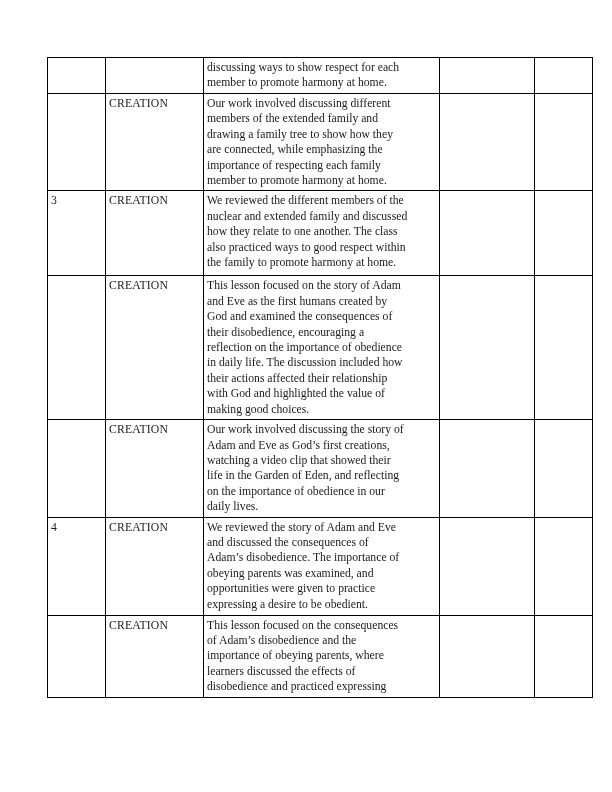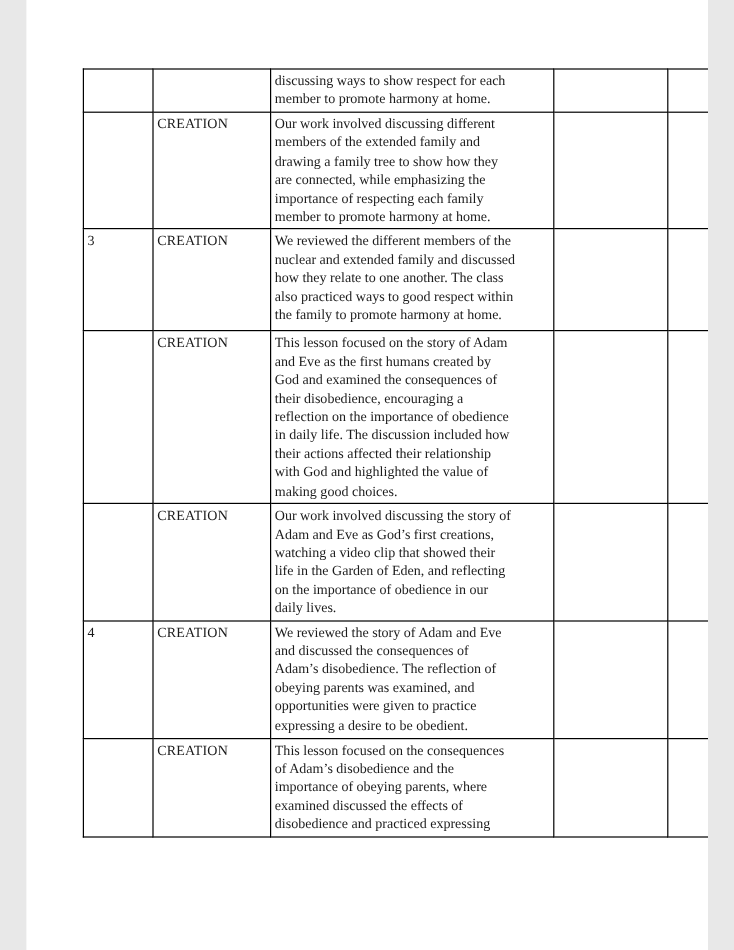--- a/index.html
+++ b/index.html
@@ -1,19 +1,19 @@
 <!DOCTYPE html>
 <html><head>
 <meta charset="utf-8">
 <style>
   * { margin: 0; padding: 0; box-sizing: border-box; }
   html, body { background: #e8e8e8; }
   .page {
     position: relative;
-    width: 568px;
+    width: 612px;
     height: 792px;
     background: #ffffff;
     margin: 0 auto;
     overflow: hidden;
     font-family: "Liberation Serif", serif;
     color: #1b1b1b;
   }
   table.lesson-table {
     position: absolute;
     left: 47px;
@@ -115,33 +115,33 @@
 on the importance of obedience in our
 daily lives.</td>
         <td></td>
         <td></td>
       </tr>
       <tr class="r6">
         <td class="cell-week">4</td>
         <td class="cell-strand">CREATION</td>
         <td class="cell-desc">We reviewed the story of Adam and Eve
 and discussed the consequences of
-Adam’s disobedience. The reflection of
+Adam’s disobedience. The importance of
 obeying parents was examined, and
 opportunities were given to practice
 expressing a desire to be obedient.</td>
         <td></td>
         <td></td>
       </tr>
       <tr class="r7">
         <td class="cell-week"></td>
         <td class="cell-strand">CREATION</td>
         <td class="cell-desc">This lesson focused on the consequences
 of Adam’s disobedience and the
 importance of obeying parents, where
-examined discussed the effects of
+learners discussed the effects of
 disobedience and practiced expressing</td>
         <td></td>
         <td></td>
       </tr>
     </tbody>
   </table>
 </div>
 
 </body></html>

